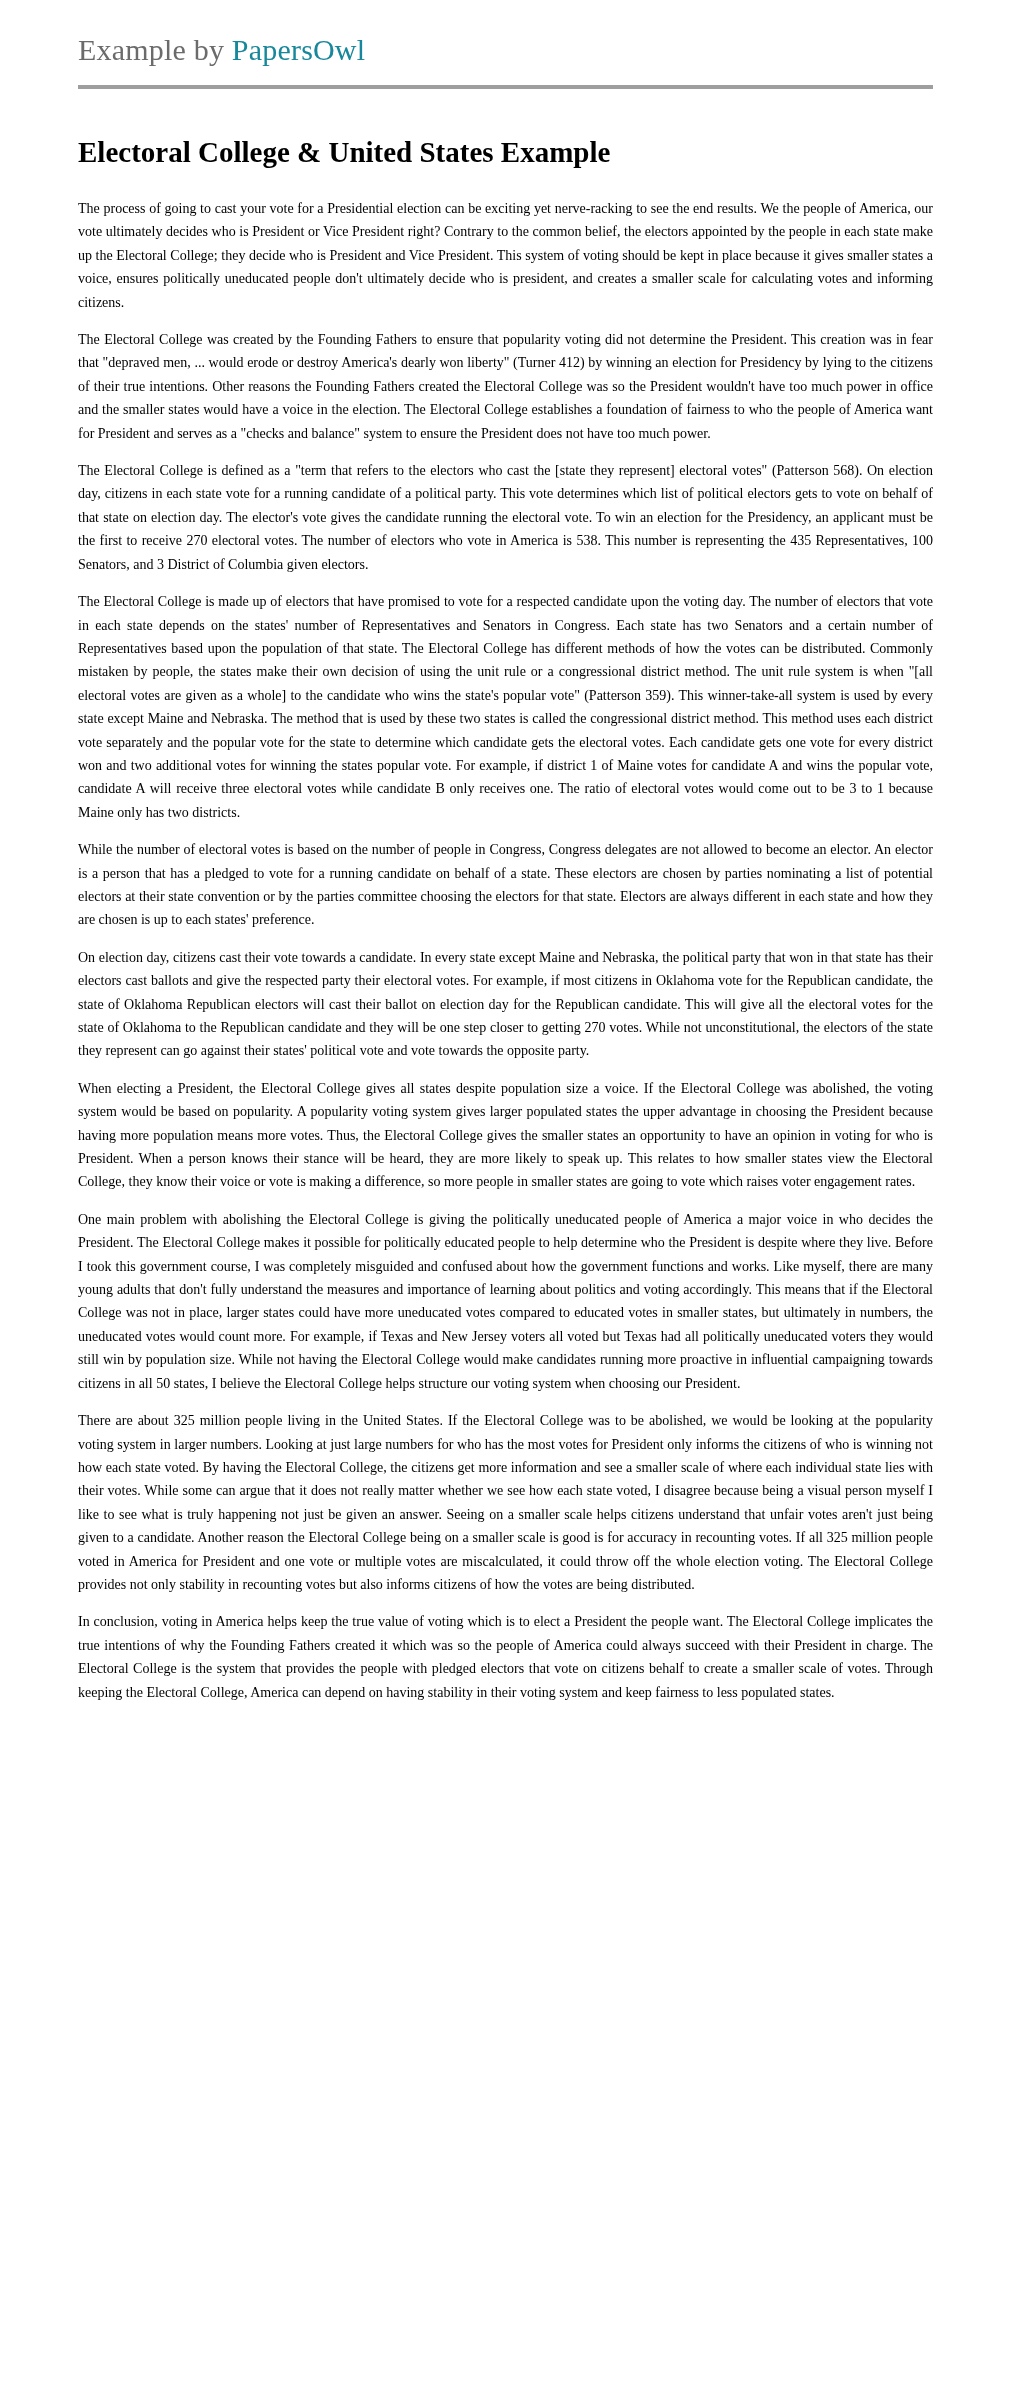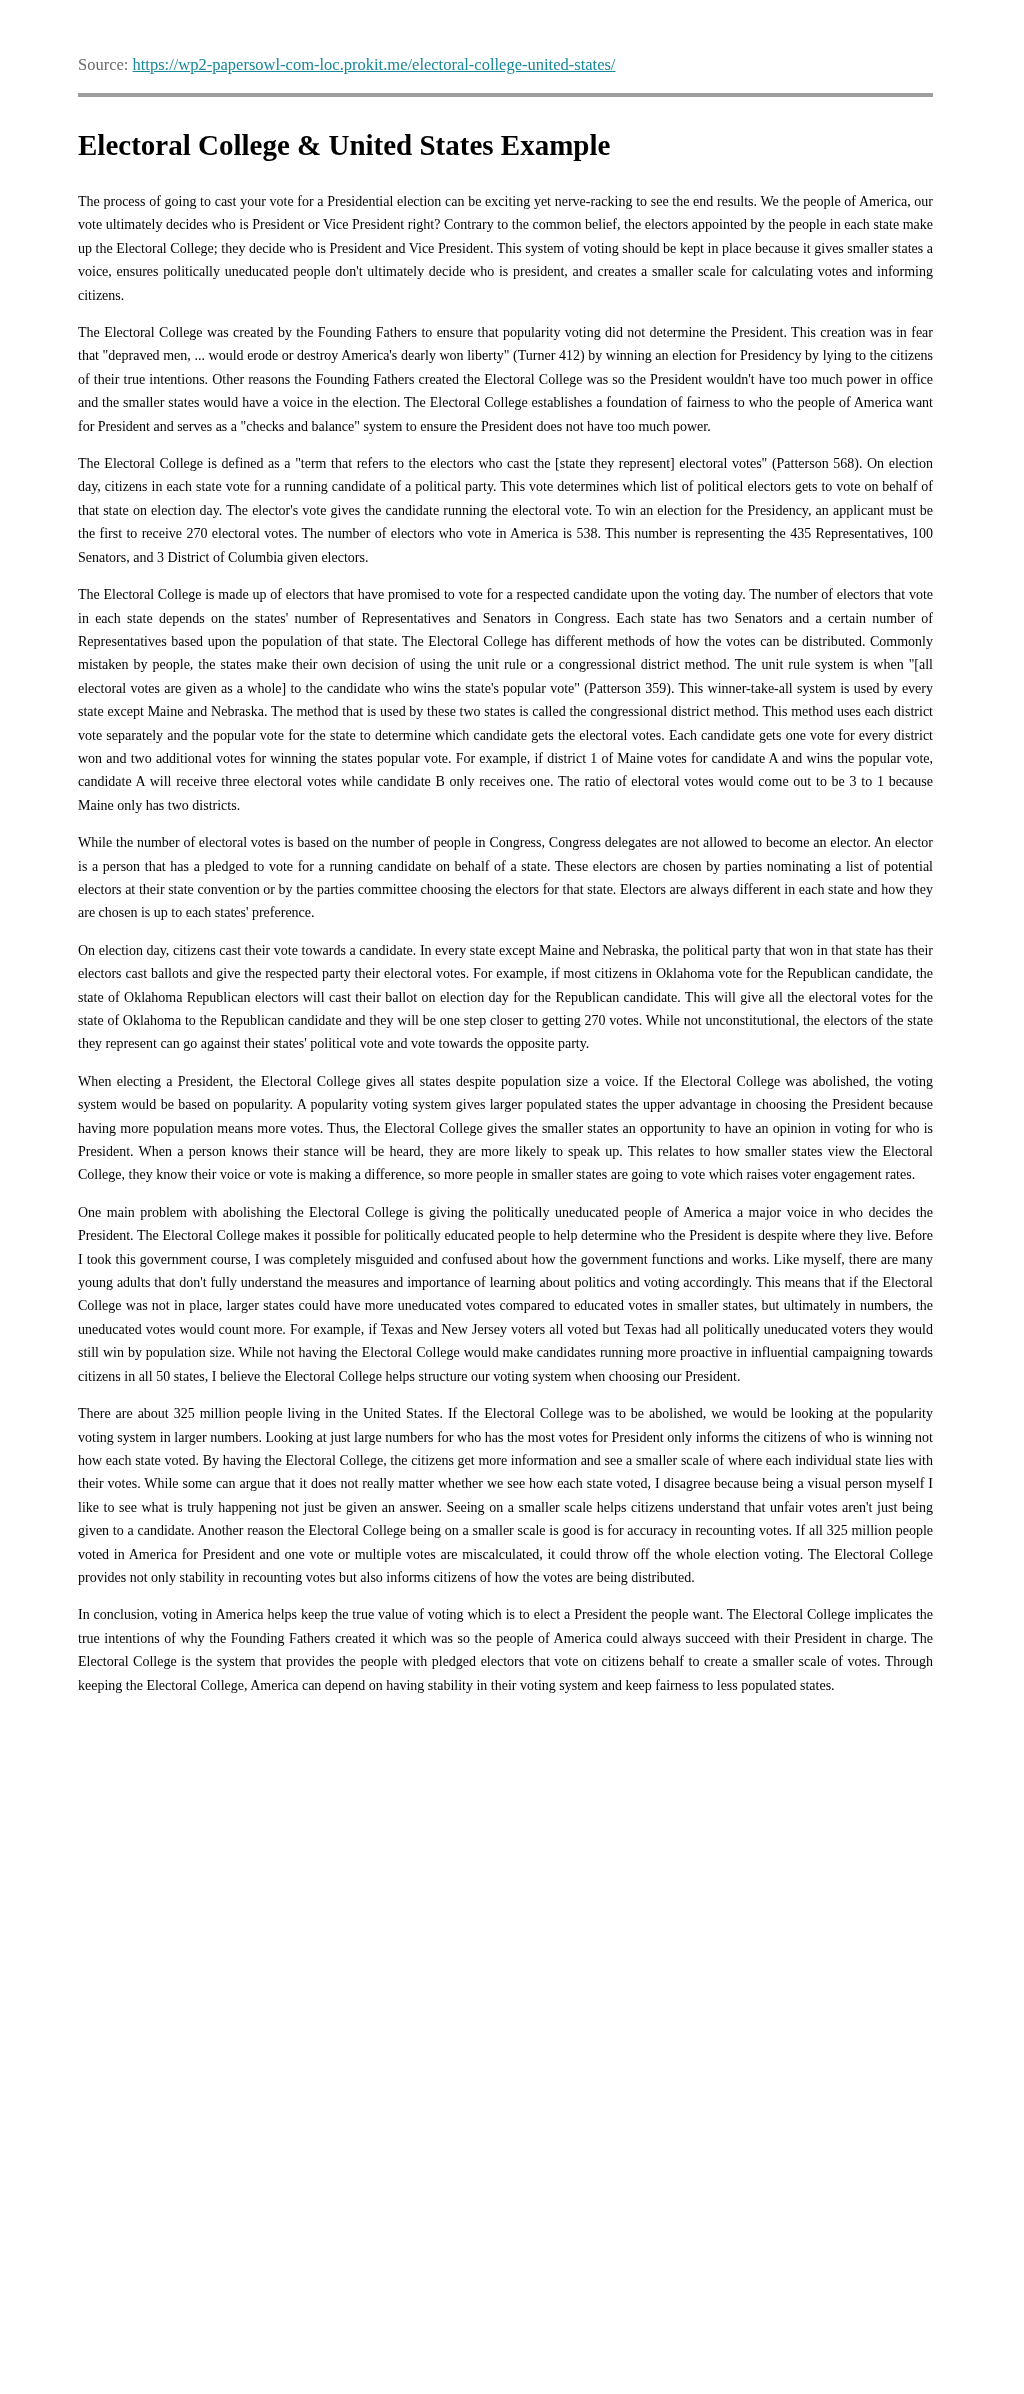--- a/index.html
+++ b/index.html
@@ -48,21 +48,21 @@
   }
   .rule {
     margin-top: 18px;
     width: 855px;
     height: 4px;
     background: #9e9e9e;
     border: none;
   }
   
   .essay-title {
-    margin: 30px 0 27px 0;
+    margin: 45px 0 27px 0;
     font-size: 29px;
     line-height: 36px;
     font-weight: bold;
     color: #000000;
   }
   .essay p {
     margin: 0 0 14px 0;
     font-size: 14px;
     line-height: 23.4px;
     text-align: justify;
@@ -72,22 +72,22 @@
     padding-bottom: 20px;
   }
 </style>
 </head>
 <body>
 
 <div class="page">
   <div class="content">
 
     <header class="site-header">
+      <h1><span class="muted">Example by </span><a class="brand-link">PapersOwl</a></h1>
 
-      <div class="source-line"><span class="muted">Source: </span><a class="source-link">https://wp2-papersowl-com-loc.prokit.me/electoral-college-united-states/</a></div>
 
       <div class="rule"></div>
     </header>
 
     <article class="essay">
       <h2 class="essay-title">Electoral College &amp; United States Example</h2>
 
       <p>The process of going to cast your vote for a Presidential election can be exciting yet nerve-racking to see the end results. We the people of America, our vote ultimately decides who is President or Vice President right? Contrary to the common belief, the electors appointed by the people in each state make up the Electoral College; they decide who is President and Vice President. This system of voting should be kept in place because it gives smaller states a voice, ensures politically uneducated people don't ultimately decide who is president, and creates a smaller scale for calculating votes and informing citizens.</p>
       <p>The Electoral College was created by the Founding Fathers to ensure that popularity voting did not determine the President. This creation was in fear that "depraved men, ... would erode or destroy America's dearly won liberty" (Turner 412) by winning an election for Presidency by lying to the citizens of their true intentions. Other reasons the Founding Fathers created the Electoral College was so the President wouldn't have too much power in office and the smaller states would have a voice in the election. The Electoral College establishes a foundation of fairness to who the people of America want for President and serves as a "checks and balance" system to ensure the President does not have too much power.</p>
       <p>The Electoral College is defined as a "term that refers to the electors who cast the [state they represent] electoral votes" (Patterson 568). On election day, citizens in each state vote for a running candidate of a political party. This vote determines which list of political electors gets to vote on behalf of that state on election day. The elector's vote gives the candidate running the electoral vote. To win an election for the Presidency, an applicant must be the first to receive 270 electoral votes. The number of electors who vote in America is 538. This number is representing the 435 Representatives, 100 Senators, and 3 District of Columbia given electors.</p>

